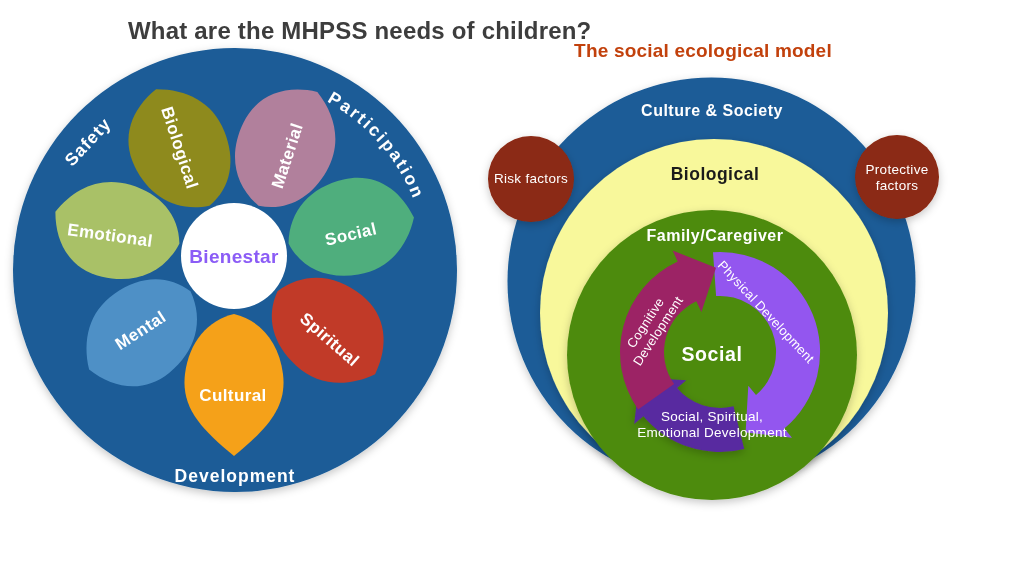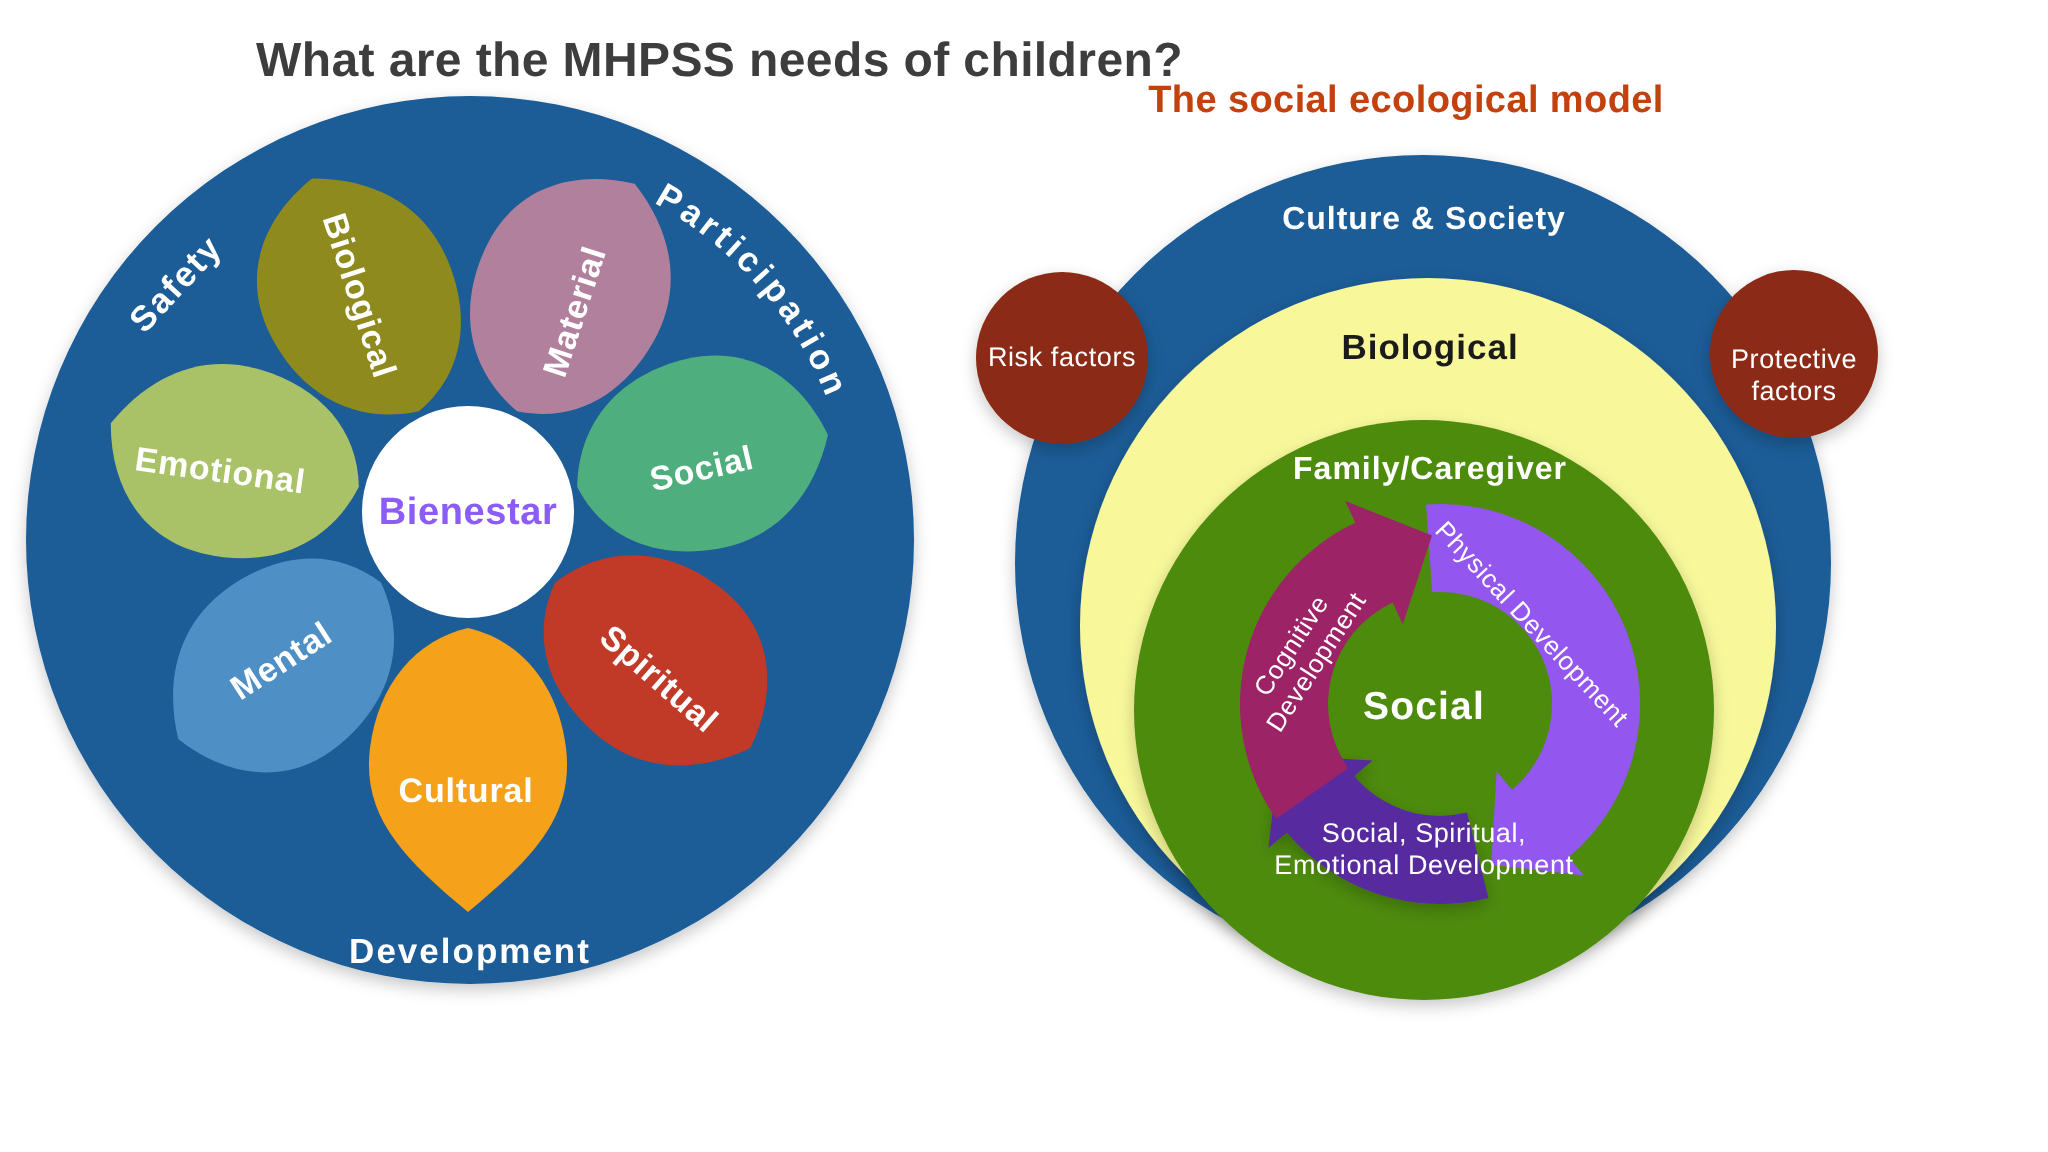--- a/index.html
+++ b/index.html
@@ -89,21 +89,21 @@
   <div class="lbl petal-lbl nowrap" style="left:233px;top:396px;">Cultural</div>
   <div class="lbl petal-lbl nowrap" style="left:141px;top:331px;transform:translate(-50%,-50%) rotate(-33deg);">Mental</div>
   <div class="lbl petal-lbl nowrap" style="left:110px;top:236px;transform:translate(-50%,-50%) rotate(8deg);">Emotional</div>
 
   <div class="lbl eco-ring-lbl nowrap" style="left:712px;top:111px;">Culture &amp; Society</div>
   <div class="lbl eco-ring-lbl nowrap" style="left:715px;top:174px;color:#1b1b1b;font-size:17.5px;">Biological</div>
   <div class="lbl eco-ring-lbl nowrap" style="left:715px;top:236px;text-align:right;">Family/Caregiver</div>
   <div class="lbl nowrap" style="left:712px;top:354px;font-size:19.5px;letter-spacing:.6px;">Social</div>
 
   <div class="lbl factor-lbl nowrap" style="left:531px;top:179px;">Risk factors</div>
-  <div class="lbl factor-lbl" style="left:897px;top:188px;">Protective
+  <div class="lbl factor-lbl" style="left:897px;top:178px;">Protective
 factors</div>
 
   <div class="lbl arrow-lbl" style="left:652px;top:327px;transform:translate(-50%,-50%) rotate(-57deg);">Cognitive
 Development</div>
   <div class="lbl arrow-lbl nowrap" style="left:766px;top:312px;transform:translate(-50%,-50%) rotate(47deg);">Physical Development</div>
   <div class="lbl factor-lbl" style="left:712px;top:425px;">Social, Spiritual,
 Emotional Development</div>
 
 </div>
 

